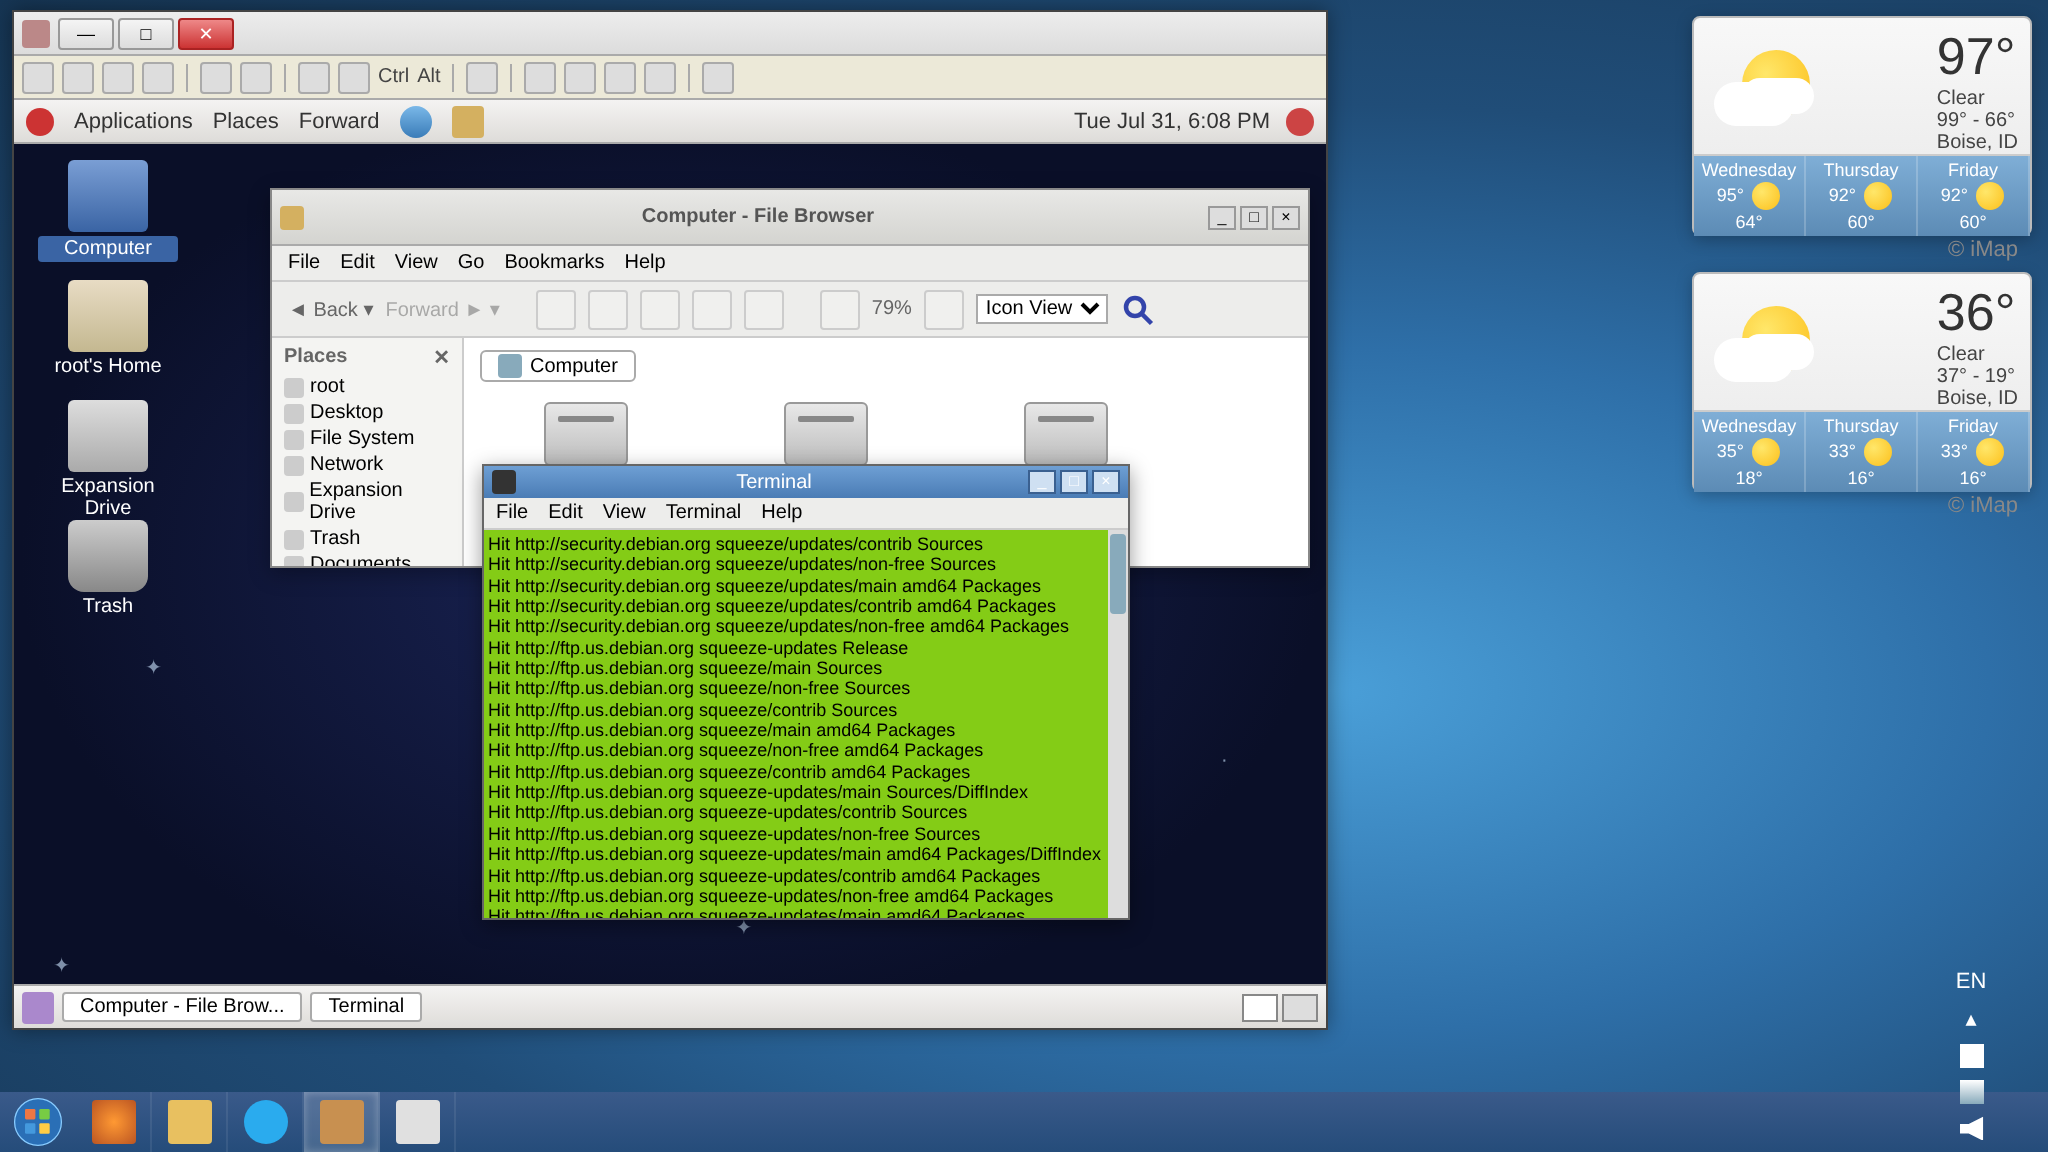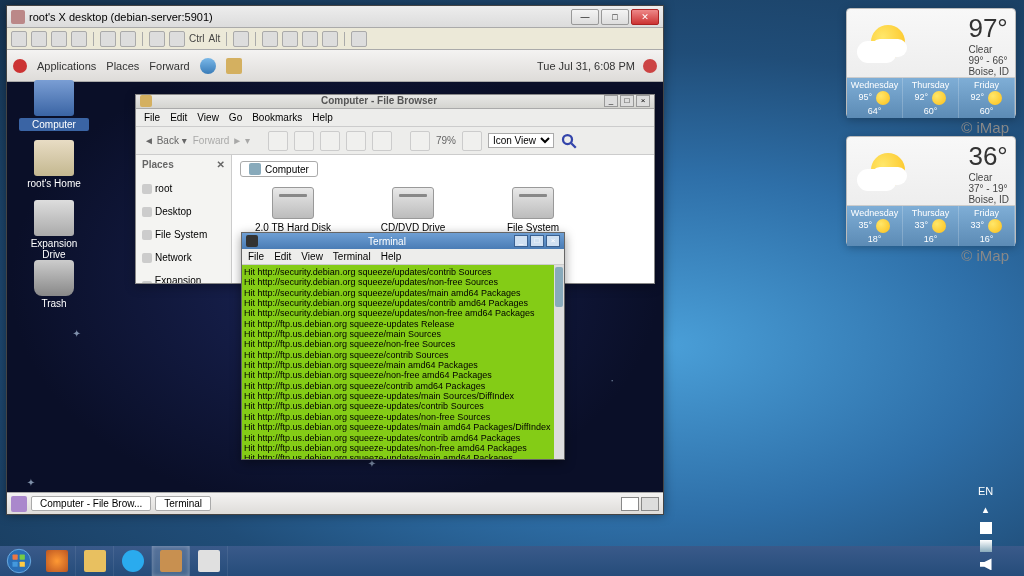--- a/index.html
+++ b/index.html
@@ -17,48 +17,48 @@
 .weather-gadget.bottom { top: 136px; right: 8px; }
 .wg-main { display: flex; height: 68px; padding: 4px 6px; }
 .wg-sun { width: 56px; height: 56px; position: relative; }
 .wg-sun .sun { position: absolute; left: 18px; top: 12px; width: 34px; height: 34px; border-radius: 50%; background: radial-gradient(circle at 35% 35%, #ffe76a, #fcbf1a); }
 .wg-sun .cloud { position: absolute; left: 4px; top: 28px; width: 40px; height: 22px; background: #fff; border-radius: 12px; box-shadow: 12px -4px 0 -2px #fff; }
 .wg-temp { margin-left: auto; }
 .wg-temp .big { font-size: 26px; color: #333; }
 .wg-days { display: flex; border-top: 1px solid #ccc; }
 .wg-day { flex: 1; background: linear-gradient(#7faed6, #5c8bb5); color: #fff; padding: 2px 3px; font-size: 9px; border-right: 1px solid rgba(255,255,255,.2); text-align: center; }
 .wg-day .mini-sun { width: 14px; height: 14px; border-radius: 50%; background: radial-gradient(circle at 35% 35%, #ffe76a, #fcbf1a); display: inline-block; vertical-align: middle; margin: 1px; }
-.wg-foot { font-size: 15px; text-align: right; padding: 1px 6px; color: #888; }
+.wg-foot { font-size: 11px; text-align: right; padding: 1px 6px; color: #888; }
 .vnc-window { position: absolute; left: 6px; top: 5px; width: 658px; height: 510px; background: #0b1030; border: 1px solid #444; box-shadow: 0 0 10px rgba(0,0,0,.4); display: flex; flex-direction: column; }
 .vnc-titlebar { height: 22px; background: linear-gradient(#ededed, #dcdcdc); display: flex; align-items: center; padding: 0 4px; font-size: 11px; border-bottom: 1px solid #aaa; }
 .vnc-titlebar .title { flex: 1; }
 .win-btns { display: flex; gap: 2px; }
 .win-btn { width: 28px; height: 16px; font-size: 9px; display: flex; align-items: center; justify-content: center; background: linear-gradient(#f4f4f4,#ddd); border: 1px solid #999; border-radius: 2px; cursor: pointer; }
 .win-btn.close { background: linear-gradient(#e88,#c33); color: #fff; border-color: #a22; }
 .vnc-toolbar { height: 22px; background: #ece9d8; display: flex; align-items: center; padding: 0 4px; gap: 4px; border-bottom: 1px solid #aaa; font-size: 10px; }
 .vnc-tb-btn { width: 16px; height: 16px; background: #ddd; border: 1px solid #aaa; border-radius: 2px; }
 .vnc-tb-sep { width: 1px; height: 14px; background: #aaa; margin: 0 2px; }
 .vnc-tb-txt { font-size: 10px; color: #444; }
 .gnome-area { flex: 1; position: relative; background: radial-gradient(ellipse at 50% 50%, #1a2456, #0a0f28 70%); overflow: hidden; }
 .star { position: absolute; color: #cde6ff; font-size: 10px; opacity: .6; }
-.gnome-top { position: absolute; top: 0; left: 0; right: 0; height: 32px; background: linear-gradient(#f4f3f2, #dedcd9); display: flex; align-items: center; font-size: 11px; color: #333; padding: 0 6px; gap: 10px; border-bottom: 1px solid #aaa; }
+.gnome-top { position: absolute; top: 0; left: 0; right: 0; height: 22px; background: linear-gradient(#f4f3f2, #dedcd9); display: flex; align-items: center; font-size: 11px; color: #333; padding: 0 6px; gap: 10px; border-bottom: 1px solid #aaa; }
 .gnome-top .right { margin-left: auto; display: flex; gap: 8px; align-items: center; }
 .gnome-bottom { position: absolute; bottom: 0; left: 0; right: 0; height: 22px; background: linear-gradient(#f4f3f2, #dedcd9); display: flex; align-items: center; font-size: 10px; padding: 0 4px; gap: 4px; border-top: 1px solid #aaa; }
 .gnome-task { background: #fff; border: 1px solid #aaa; padding: 1px 8px; border-radius: 2px; }
 .desk-icon { position: absolute; width: 70px; text-align: center; color: #fff; font-size: 10px; }
 .desk-icon .ic { width: 40px; height: 36px; margin: 0 auto 2px; border-radius: 3px; }
 .file-browser { position: absolute; left: 128px; top: 44px; width: 520px; height: 190px; background: #ededeb; border: 1px solid #888; box-shadow: 0 3px 10px rgba(0,0,0,.3); display: flex; flex-direction: column; font-size: 11px; }
-.fb-title { height: 14px; background: linear-gradient(#e8e8e6,#d4d4d0); display: flex; align-items: flex-start; padding: 0 4px; font-size: 10px; border-bottom: 1px solid #aaa; }
+.fb-title { height: 28px; background: linear-gradient(#e8e8e6,#d4d4d0); display: flex; align-items: center; padding: 0 4px; font-size: 10px; border-bottom: 1px solid #aaa; }
 .fb-title .t { flex: 1; text-align: center; font-weight: bold; color: #555; }
 .fb-menu { height: 18px; display: flex; align-items: center; gap: 10px; padding: 0 8px; font-size: 10px; border-bottom: 1px solid #ccc; }
 .fb-tools { height: 28px; display: flex; align-items: center; gap: 6px; padding: 0 8px; border-bottom: 1px solid #ccc; font-size: 10px; color: #666; }
 .fb-body { flex: 1; display: flex; overflow: hidden; }
 .fb-sidebar { width: 96px; background: #f4f4f2; border-right: 1px solid #ccc; padding: 2px; font-size: 10px; }
 .fb-sidebar .hdr { font-weight: bold; color: #666; padding: 2px 4px; display: flex; justify-content: space-between; }
-.fb-sidebar .item { padding: 1px 4px; display: flex; align-items: center; gap: 3px; cursor: pointer; margin-top: 10px; }
+.fb-sidebar .item { padding: 1px 4px; display: flex; align-items: center; gap: 3px; cursor: pointer; }
 .fb-sidebar .item .mico { width: 10px; height: 10px; background: #ccc; border-radius: 2px; }
 .fb-main { flex: 1; background: #fff; padding: 4px; position: relative; }
 .fb-loc { display: flex; padding: 2px 4px; }
 .fb-loc-btn { background: #fff; border: 1px solid #aaa; border-radius: 3px; padding: 1px 8px; font-size: 10px; display: flex; align-items: center; gap: 4px; }
 .fb-icons { display: flex; gap: 30px; padding: 8px 12px; }
 .fb-icon { width: 90px; text-align: center; font-size: 10px; }
 .fb-icon .drv { width: 42px; height: 32px; margin: 0 auto 3px; background: linear-gradient(#e8e8e8,#bcbcbc); border: 1px solid #999; border-radius: 3px; position: relative; }
 .fb-icon .drv::after { content: ""; position: absolute; left: 6px; right: 6px; top: 6px; height: 3px; background: #888; border-radius: 1px; }
 .terminal { position: absolute; left: 234px; top: 182px; width: 324px; height: 228px; background: #ededeb; border: 1px solid #666; box-shadow: 0 3px 10px rgba(0,0,0,.4); display: flex; flex-direction: column; font-size: 10px; }
 .term-title { height: 16px; background: linear-gradient(#6e9fd4,#4a7cb5); color: #fff; display: flex; align-items: center; padding: 0 4px; font-size: 10px; }
@@ -114,21 +114,20 @@
     <div class="wg-day"><div>Wednesday</div><span>35°</span> <span class="mini-sun"></span><br><span>18°</span></div>
     <div class="wg-day"><div>Thursday</div><span>33°</span> <span class="mini-sun"></span><br><span>16°</span></div>
     <div class="wg-day"><div>Friday</div><span>33°</span> <span class="mini-sun"></span><br><span>16°</span></div>
   </div>
   <div class="wg-foot">© iMap</div>
 </div>
 
 <div class="vnc-window">
   <div class="vnc-titlebar">
     <span style="width:14px;height:14px;background:#b88;border-radius:2px;margin-right:4px;"></span>
-    <span class="title">root's X desktop (debian-server:5901)</span>
     <div class="win-btns">
       <div class="win-btn">—</div>
       <div class="win-btn">□</div>
       <div class="win-btn close">✕</div>
     </div>
   </div>
   <div class="vnc-toolbar">
     <span class="vnc-tb-btn"></span>
     <span class="vnc-tb-btn"></span>
     <span class="vnc-tb-btn"></span>

